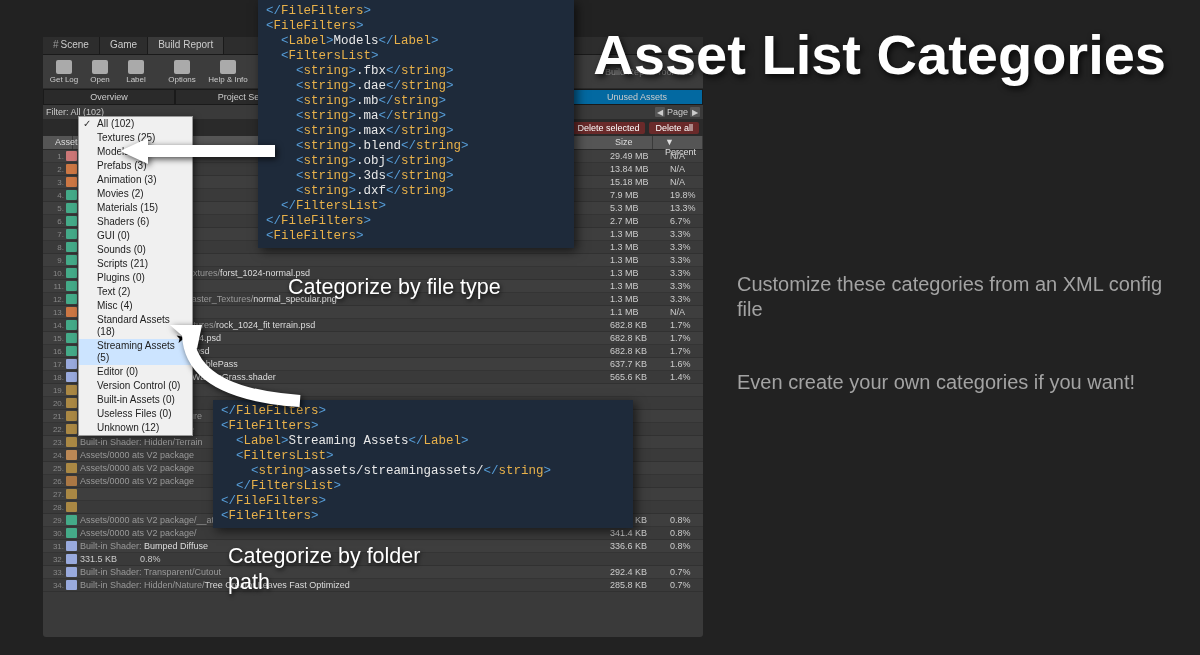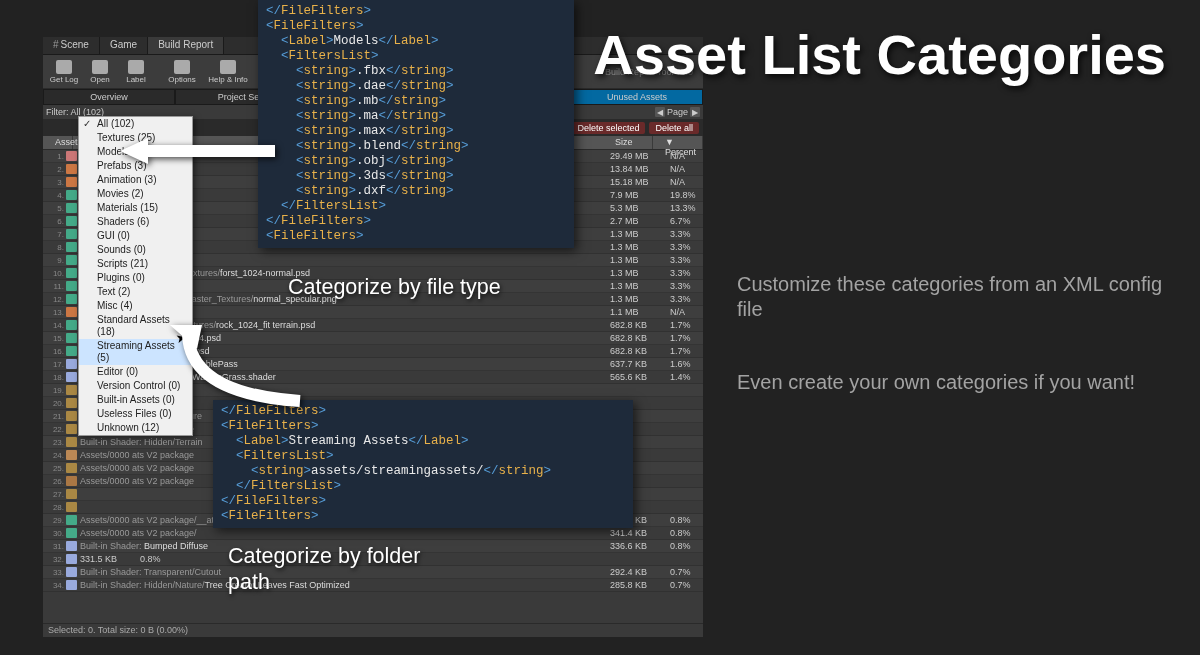--- a/index.html
+++ b/index.html
@@ -524,21 +524,20 @@
         <span class="pct">0.7%</span>
       </div>
       <div class="asset-row">
         <span class="num">34.</span>
         <span class="aicon" style="background:#9ad"></span>
         <span class="path">Built-in Shader: Hidden/Nature/<span class="fn">Tree Creator Leaves Fast Optimized</span></span>
         <span class="size">285.8 KB</span>
         <span class="pct">0.7%</span>
       </div>
     </div>
-  <div class="status-bar">Selected: 0. Total size: 0 B (0.00%)</div>
 </div>
 
 <div class="dropdown" id="dropdown">
     <div class="opt checked">All (102)</div>
     <div class="opt">Textures (25)</div>
     <div class="opt">Models (11)</div>
     <div class="opt">Prefabs (3)</div>
     <div class="opt">Animation (3)</div>
     <div class="opt">Movies (2)</div>
     <div class="opt">Materials (15)</div>

